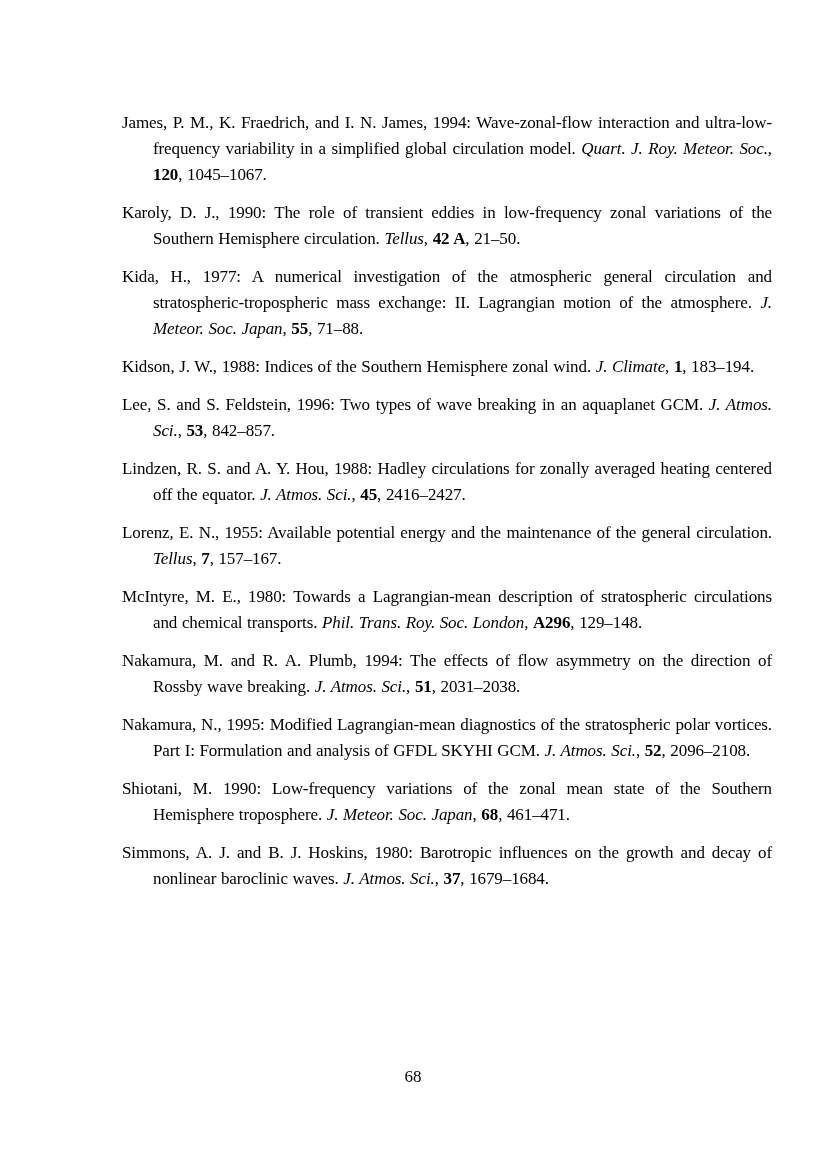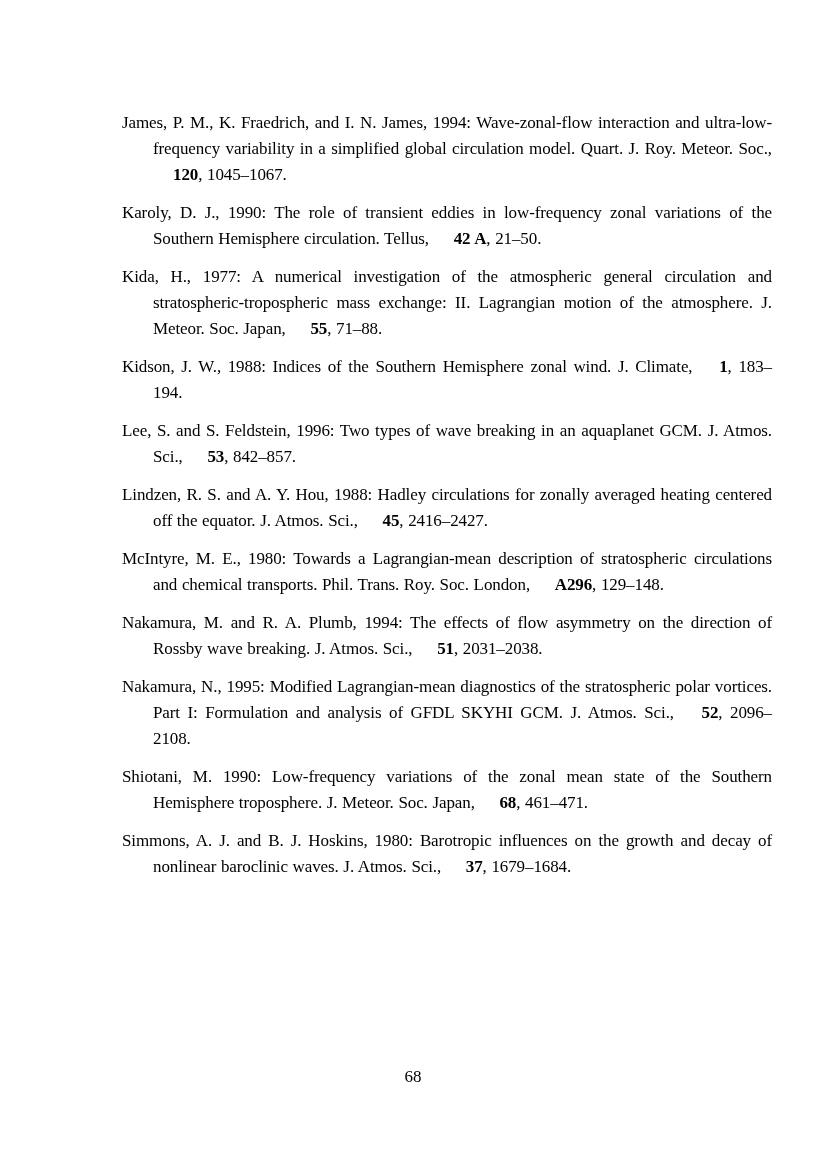--- a/index.html
+++ b/index.html
@@ -31,22 +31,22 @@
   p.ref-entry {
     margin: 0 0 12px 0;
     font-size: 17px;
     line-height: 26px;
     text-align: justify;
     padding-left: 31px;
     text-indent: -31px;
     letter-spacing: -0.1px;
     word-spacing: 0.5px;
   }
-  .it { }
-  .bf { font-weight: bold; margin-left: 20px; }
+  .it { font-style: italic; }
+  .bf { font-weight: bold; }
   .pageno {
     position: absolute;
     top: 1064px;
     left: 0;
     width: 826px;
     text-align: center;
     font-size: 17px;
     line-height: 26px;
   }
 </style>
@@ -54,20 +54,21 @@
 <body>
 
 <div class="page">
   <div class="refs">
       <p class="ref-entry"><span>James, P. M., K. Fraedrich, and I. N. James, 1994: Wave-zonal-flow interaction and ultra-low-frequency variability in a simplified global circulation model. </span><span class="it">Quart. J. Roy. Meteor. Soc.</span><span>, </span><span class="bf">120</span><span>, 1045–1067.</span></p>
       <p class="ref-entry"><span>Karoly, D. J., 1990: The role of transient eddies in low-frequency zonal variations of the Southern Hemisphere circulation. </span><span class="it">Tellus</span><span>, </span><span class="bf">42 A</span><span>, 21–50.</span></p>
       <p class="ref-entry"><span>Kida, H., 1977: A numerical investigation of the atmospheric general circulation and stratospheric-tropospheric mass exchange: II. Lagrangian motion of the atmosphere. </span><span class="it">J. Meteor. Soc. Japan</span><span>, </span><span class="bf">55</span><span>, 71–88.</span></p>
       <p class="ref-entry"><span>Kidson, J. W., 1988: Indices of the Southern Hemisphere zonal wind. </span><span class="it">J. Climate</span><span>, </span><span class="bf">1</span><span>, 183–194.</span></p>
       <p class="ref-entry"><span>Lee, S. and S. Feldstein, 1996: Two types of wave breaking in an aquaplanet GCM. </span><span class="it">J. Atmos. Sci.</span><span>, </span><span class="bf">53</span><span>, 842–857.</span></p>
       <p class="ref-entry"><span>Lindzen, R. S. and A. Y. Hou, 1988: Hadley circulations for zonally averaged heating centered off the equator. </span><span class="it">J. Atmos. Sci.</span><span>, </span><span class="bf">45</span><span>, 2416–2427.</span></p>
+      <p class="ref-entry"><span>Lorenz, E. N., 1955: Available potential energy and the maintenance of the general circulation. </span><span class="it">Tellus</span><span>, </span><span class="bf">7</span><span>, 157–167.</span></p>
       <p class="ref-entry"><span>McIntyre, M. E., 1980: Towards a Lagrangian-mean description of stratospheric circulations and chemical transports. </span><span class="it">Phil. Trans. Roy. Soc. London</span><span>, </span><span class="bf">A296</span><span>, 129–148.</span></p>
       <p class="ref-entry"><span>Nakamura, M. and R. A. Plumb, 1994: The effects of flow asymmetry on the direction of Rossby wave breaking. </span><span class="it">J. Atmos. Sci.</span><span>, </span><span class="bf">51</span><span>, 2031–2038.</span></p>
       <p class="ref-entry"><span>Nakamura, N., 1995: Modified Lagrangian-mean diagnostics of the stratospheric polar vortices. Part I: Formulation and analysis of GFDL SKYHI GCM. </span><span class="it">J. Atmos. Sci.</span><span>, </span><span class="bf">52</span><span>, 2096–2108.</span></p>
       <p class="ref-entry"><span>Shiotani, M. 1990: Low-frequency variations of the zonal mean state of the Southern Hemisphere troposphere. </span><span class="it">J. Meteor. Soc. Japan</span><span>, </span><span class="bf">68</span><span>, 461–471.</span></p>
       <p class="ref-entry"><span>Simmons, A. J. and B. J. Hoskins, 1980: Barotropic influences on the growth and decay of nonlinear baroclinic waves. </span><span class="it">J. Atmos. Sci.</span><span>, </span><span class="bf">37</span><span>, 1679–1684.</span></p>
     </div>
   <div class="pageno">68</div>
 </div>
 
 </body></html>

